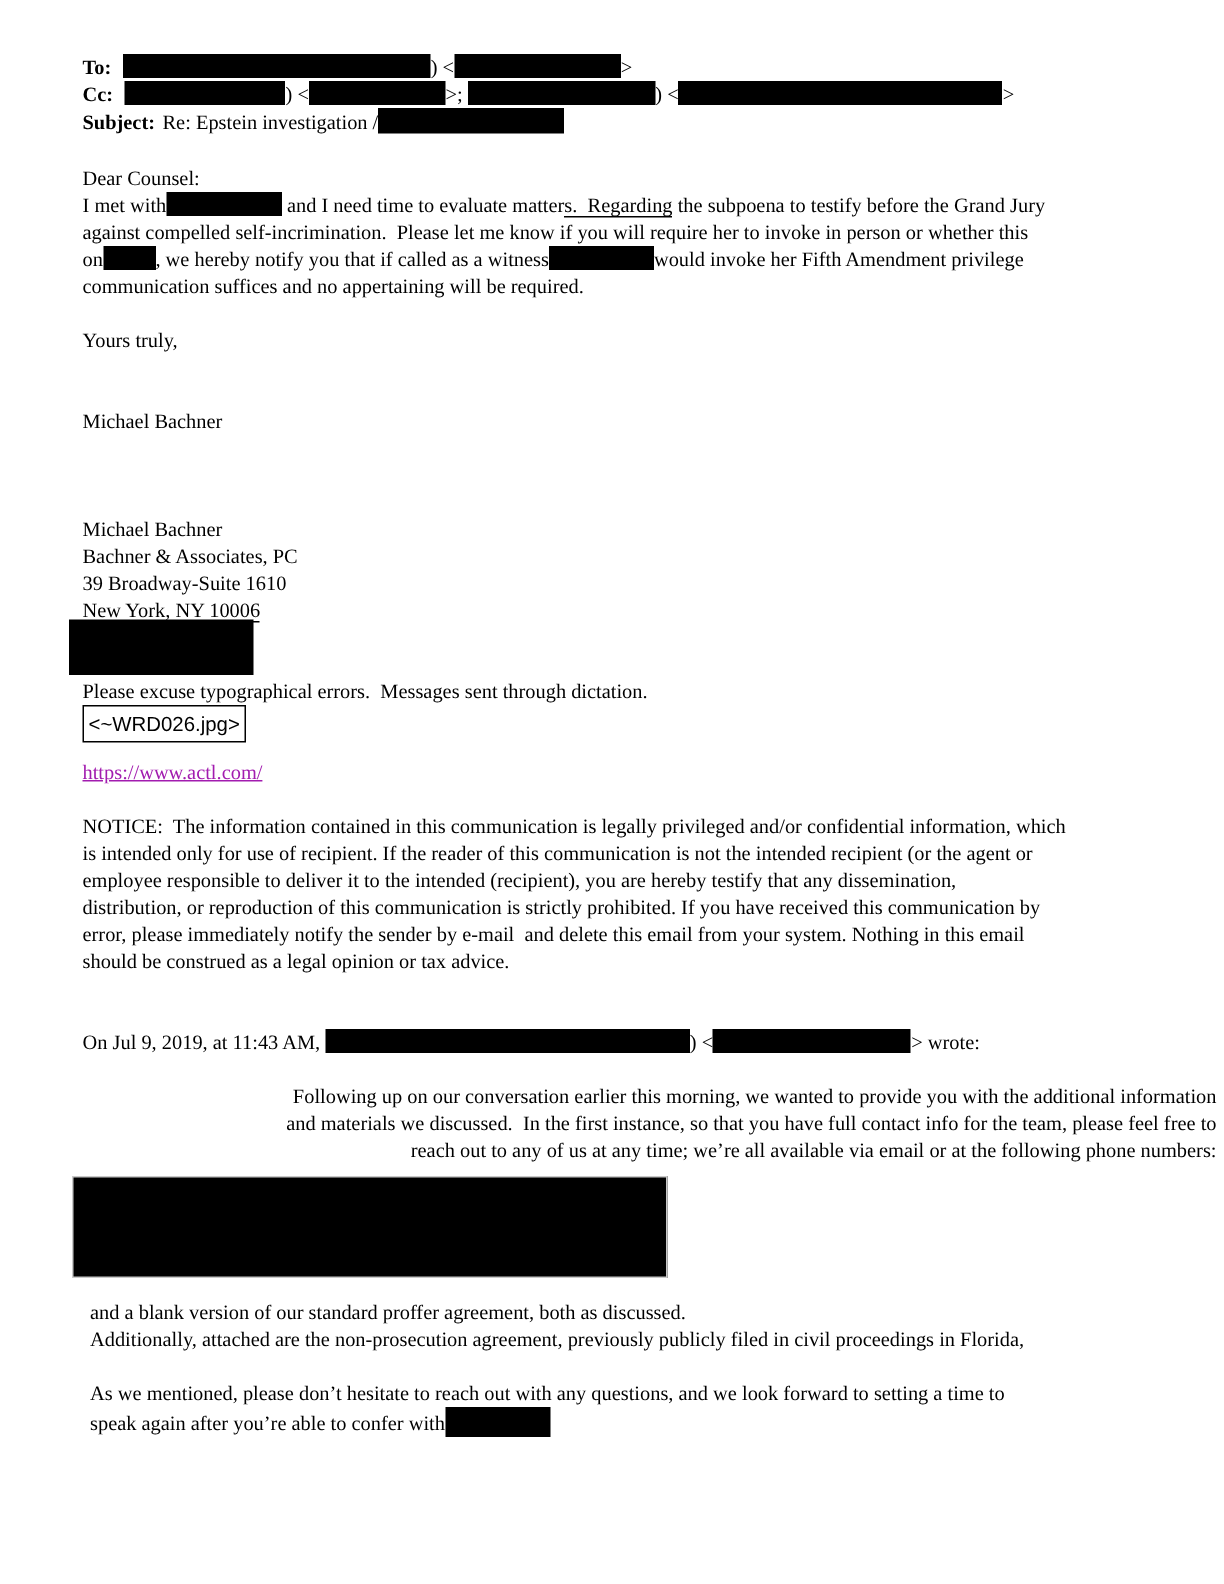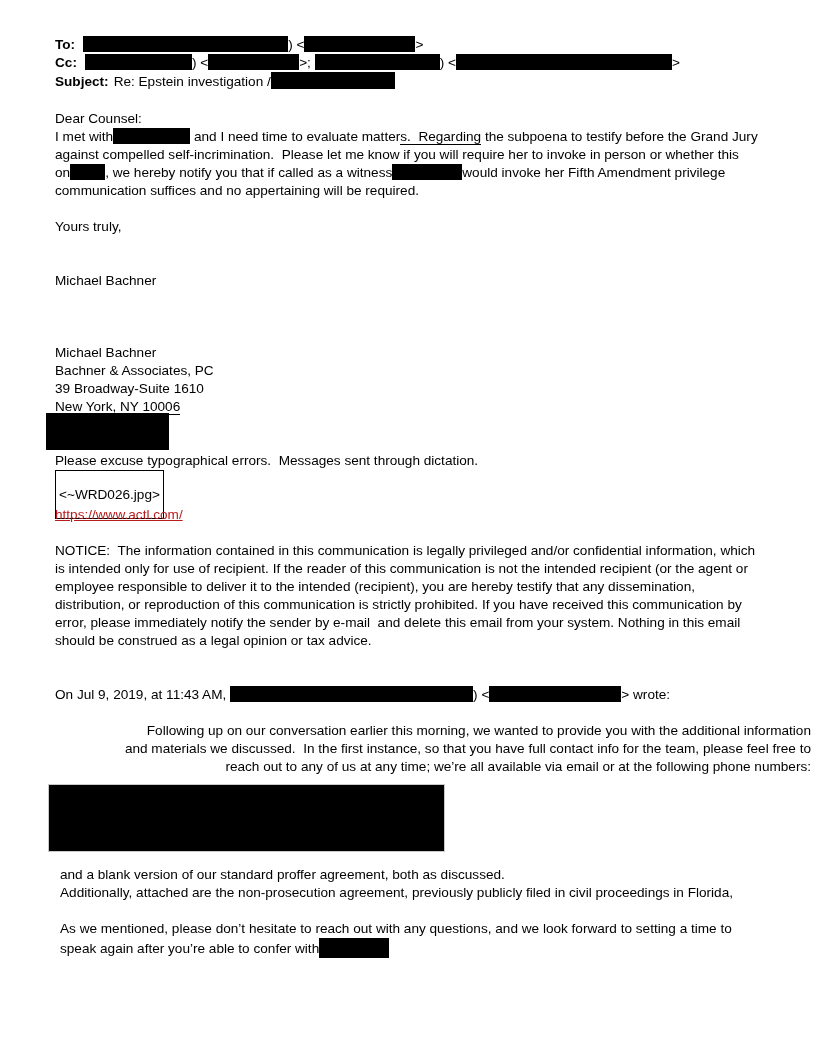--- a/index.html
+++ b/index.html
@@ -9,21 +9,21 @@
     height: 1056px;
     background: #ffffff;
     color: #000000;
     font-family: "Liberation Sans", "DejaVu Sans", sans-serif;
     font-size: 13.6px;
     line-height: 18px;
     box-sizing: border-box;
     padding: 36px 5px 0 55px;
     overflow: hidden;
   }
-  .line { white-space: pre; height: 18px; }
+  .line { white-space: pre; height: 18px; font-family: Liberation Serif, serif; }
   .b { font-weight: bold; }
   .lbl { margin-right: 8px; }
   .bar {
     display: inline-block;
     background: #000;
     height: 16px;
     vertical-align: -3px;
   }
   .bar-tall { height: 20px; vertical-align: -5px; }
   .block { background: #000; }
@@ -41,26 +41,26 @@
   .p1 { margin-top: 0; }
   .closing { margin-top: 18px; }
   .signed { margin-top: 36px; }
   .sigblock { margin-top: 54px; }
   .underlined { border-bottom: 1.5px solid #000; }
   .dictation { margin-top: 2px; }
   .tagline { height: 18px; white-space: pre; }
   .attach-tag {
     display: inline-block;
     border: 1px solid #000;
-    padding: 16px 3px;
+    padding: 4px 3px;
     line-height: 15px;
     vertical-align: -2px;
   }
   .linkline { margin-top: 18px; }
-  a.weblink { color: #b91c1c; text-decoration: underline; }
+  a.weblink { color: #a21caf; text-decoration: underline; }
   .notice { margin-top: 18px; }
   .attribution { margin-top: 36px; }
   .reply-indent { margin-left: 5px; }
   .greeting { margin-top: 16px; }
   .reply-p1 { margin-top: 18px; text-align: right; }
   .reply-p2 { margin-top: 14px; }
   .reply-p3 { margin-top: 18px; }
 </style>
 </head>
 <body>

